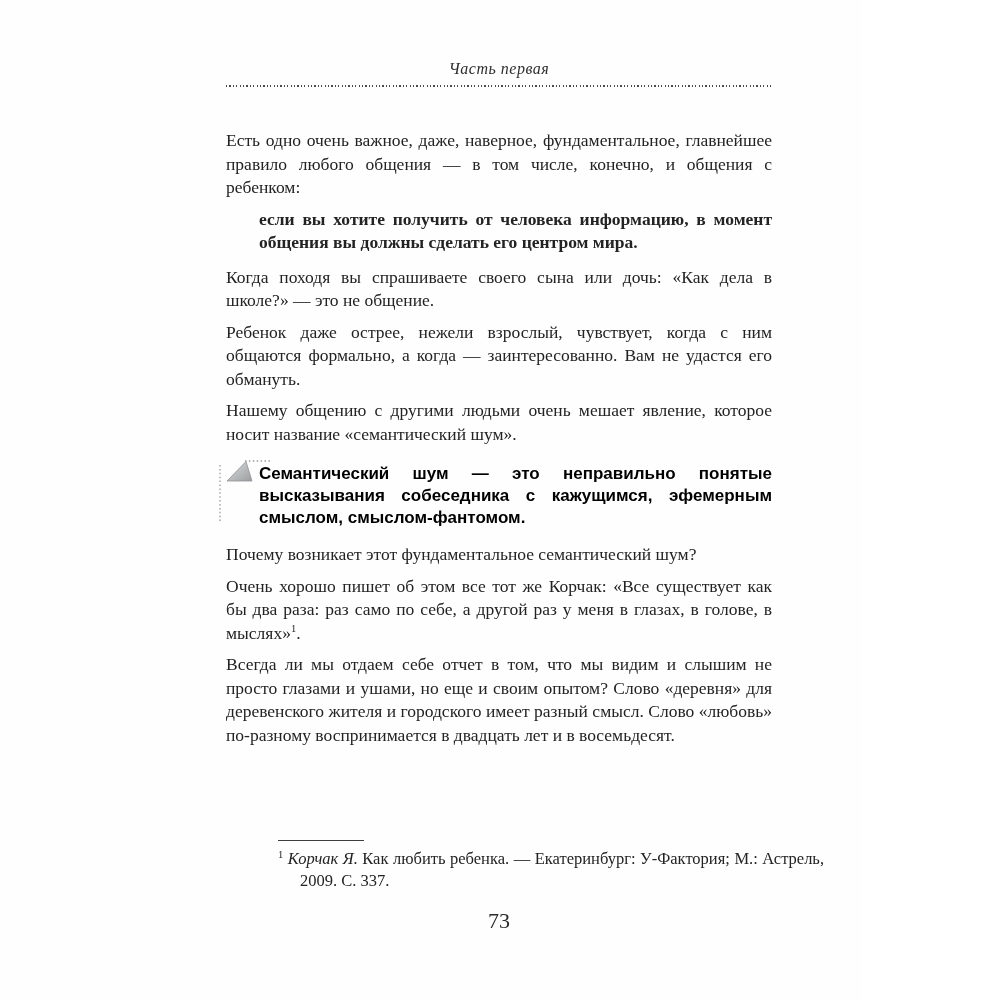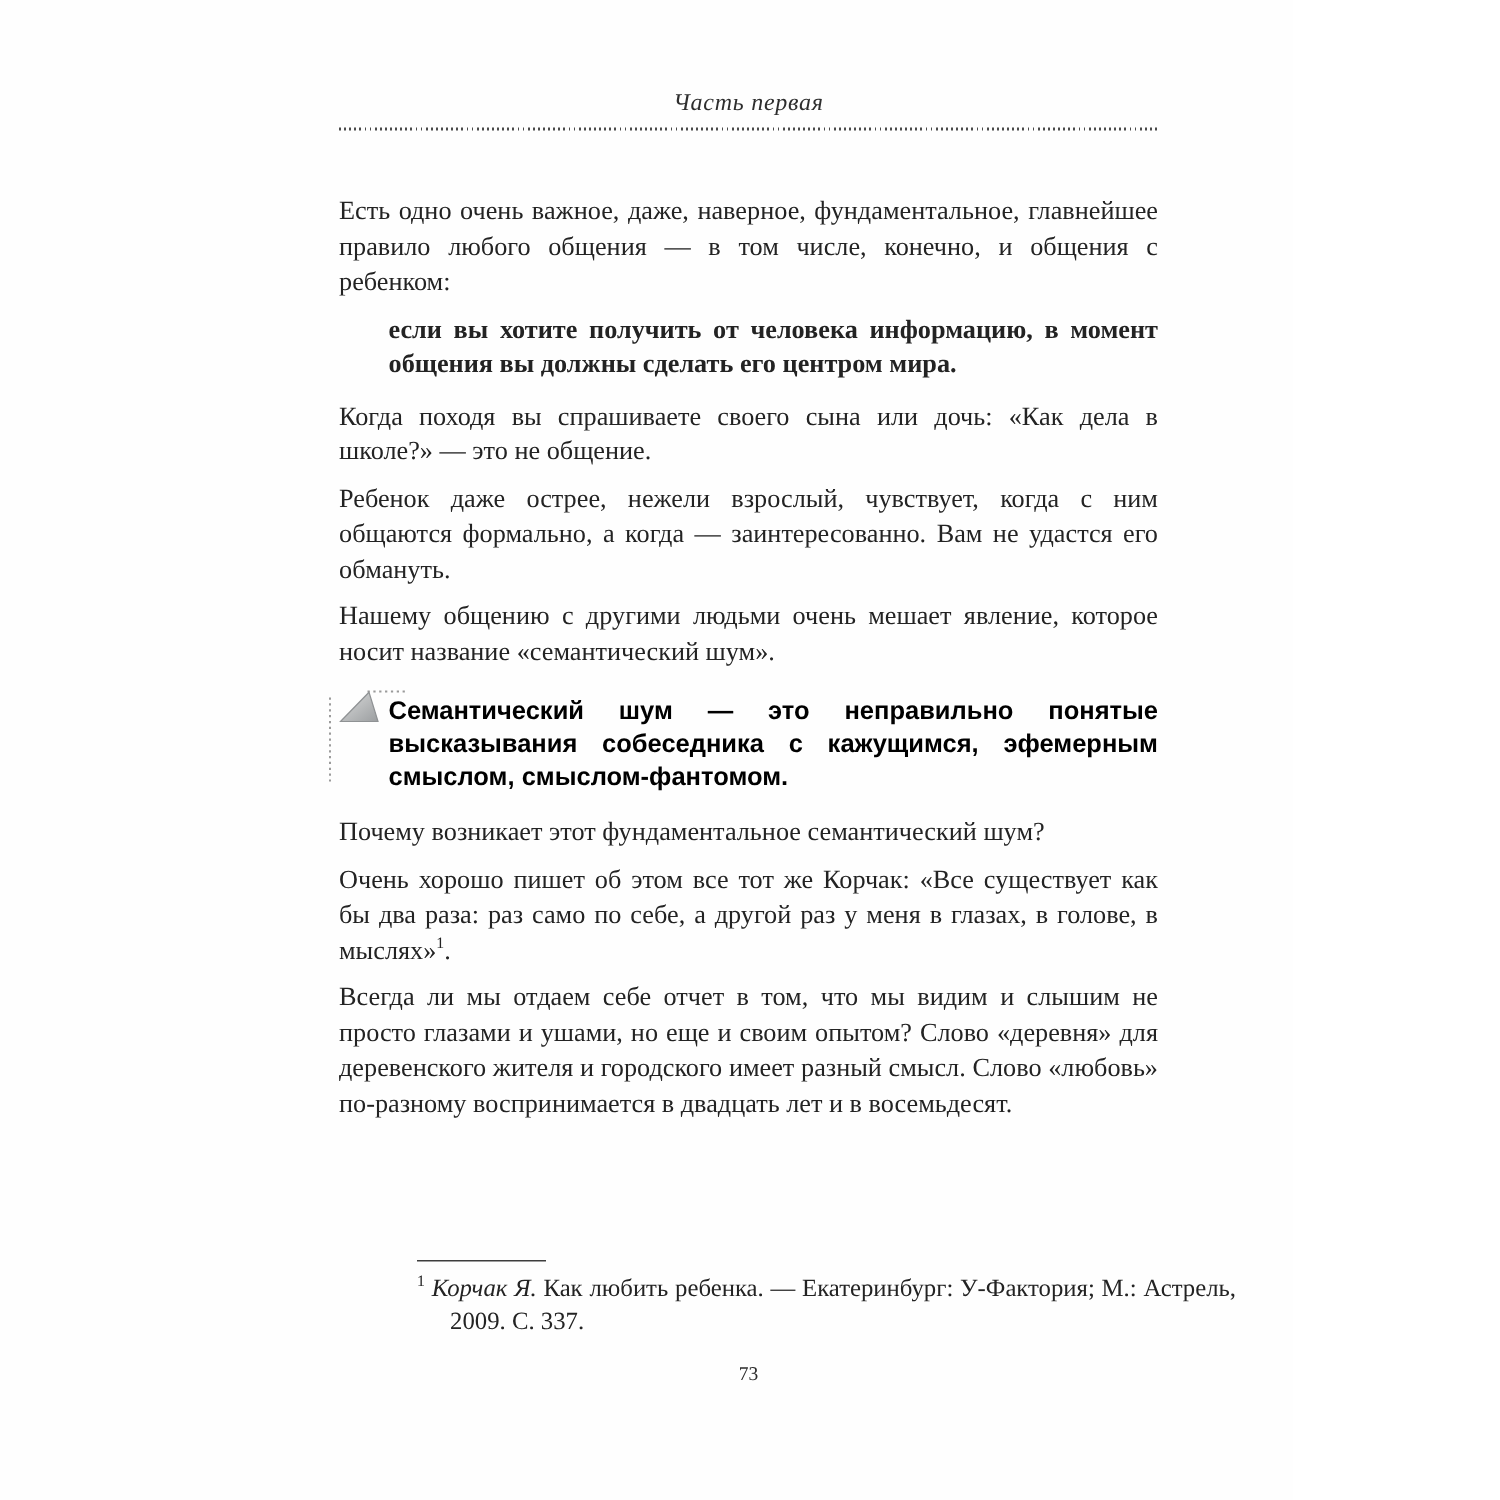--- a/index.html
+++ b/index.html
@@ -43,21 +43,21 @@
   .footnote-rule { width:86px; border-top:1.6px solid #3d3d3d; margin:0 0 7px 0; }
   .footnote {
     font-size:16.5px; line-height:21.5px; text-align:justify;
     padding-left:22px; text-indent:-22px; margin:0;
   }
   .footnote sup { font-size:10.5px; line-height:0; }
   .footnote .author { font-style:italic; }
 
   .page-number {
     position:absolute; left:226px; top:908px; width:546px;
-    text-align:center; font-size:13px; color:#2a2a2a;
+    text-align:center; font-size:22px; color:#2a2a2a;
   }
 </style>
 </head>
 <body>
 
 <div class="page">
   <div class="content">
 
     <div class="running-head">Часть первая</div>
     <div class="header-rule"></div>

